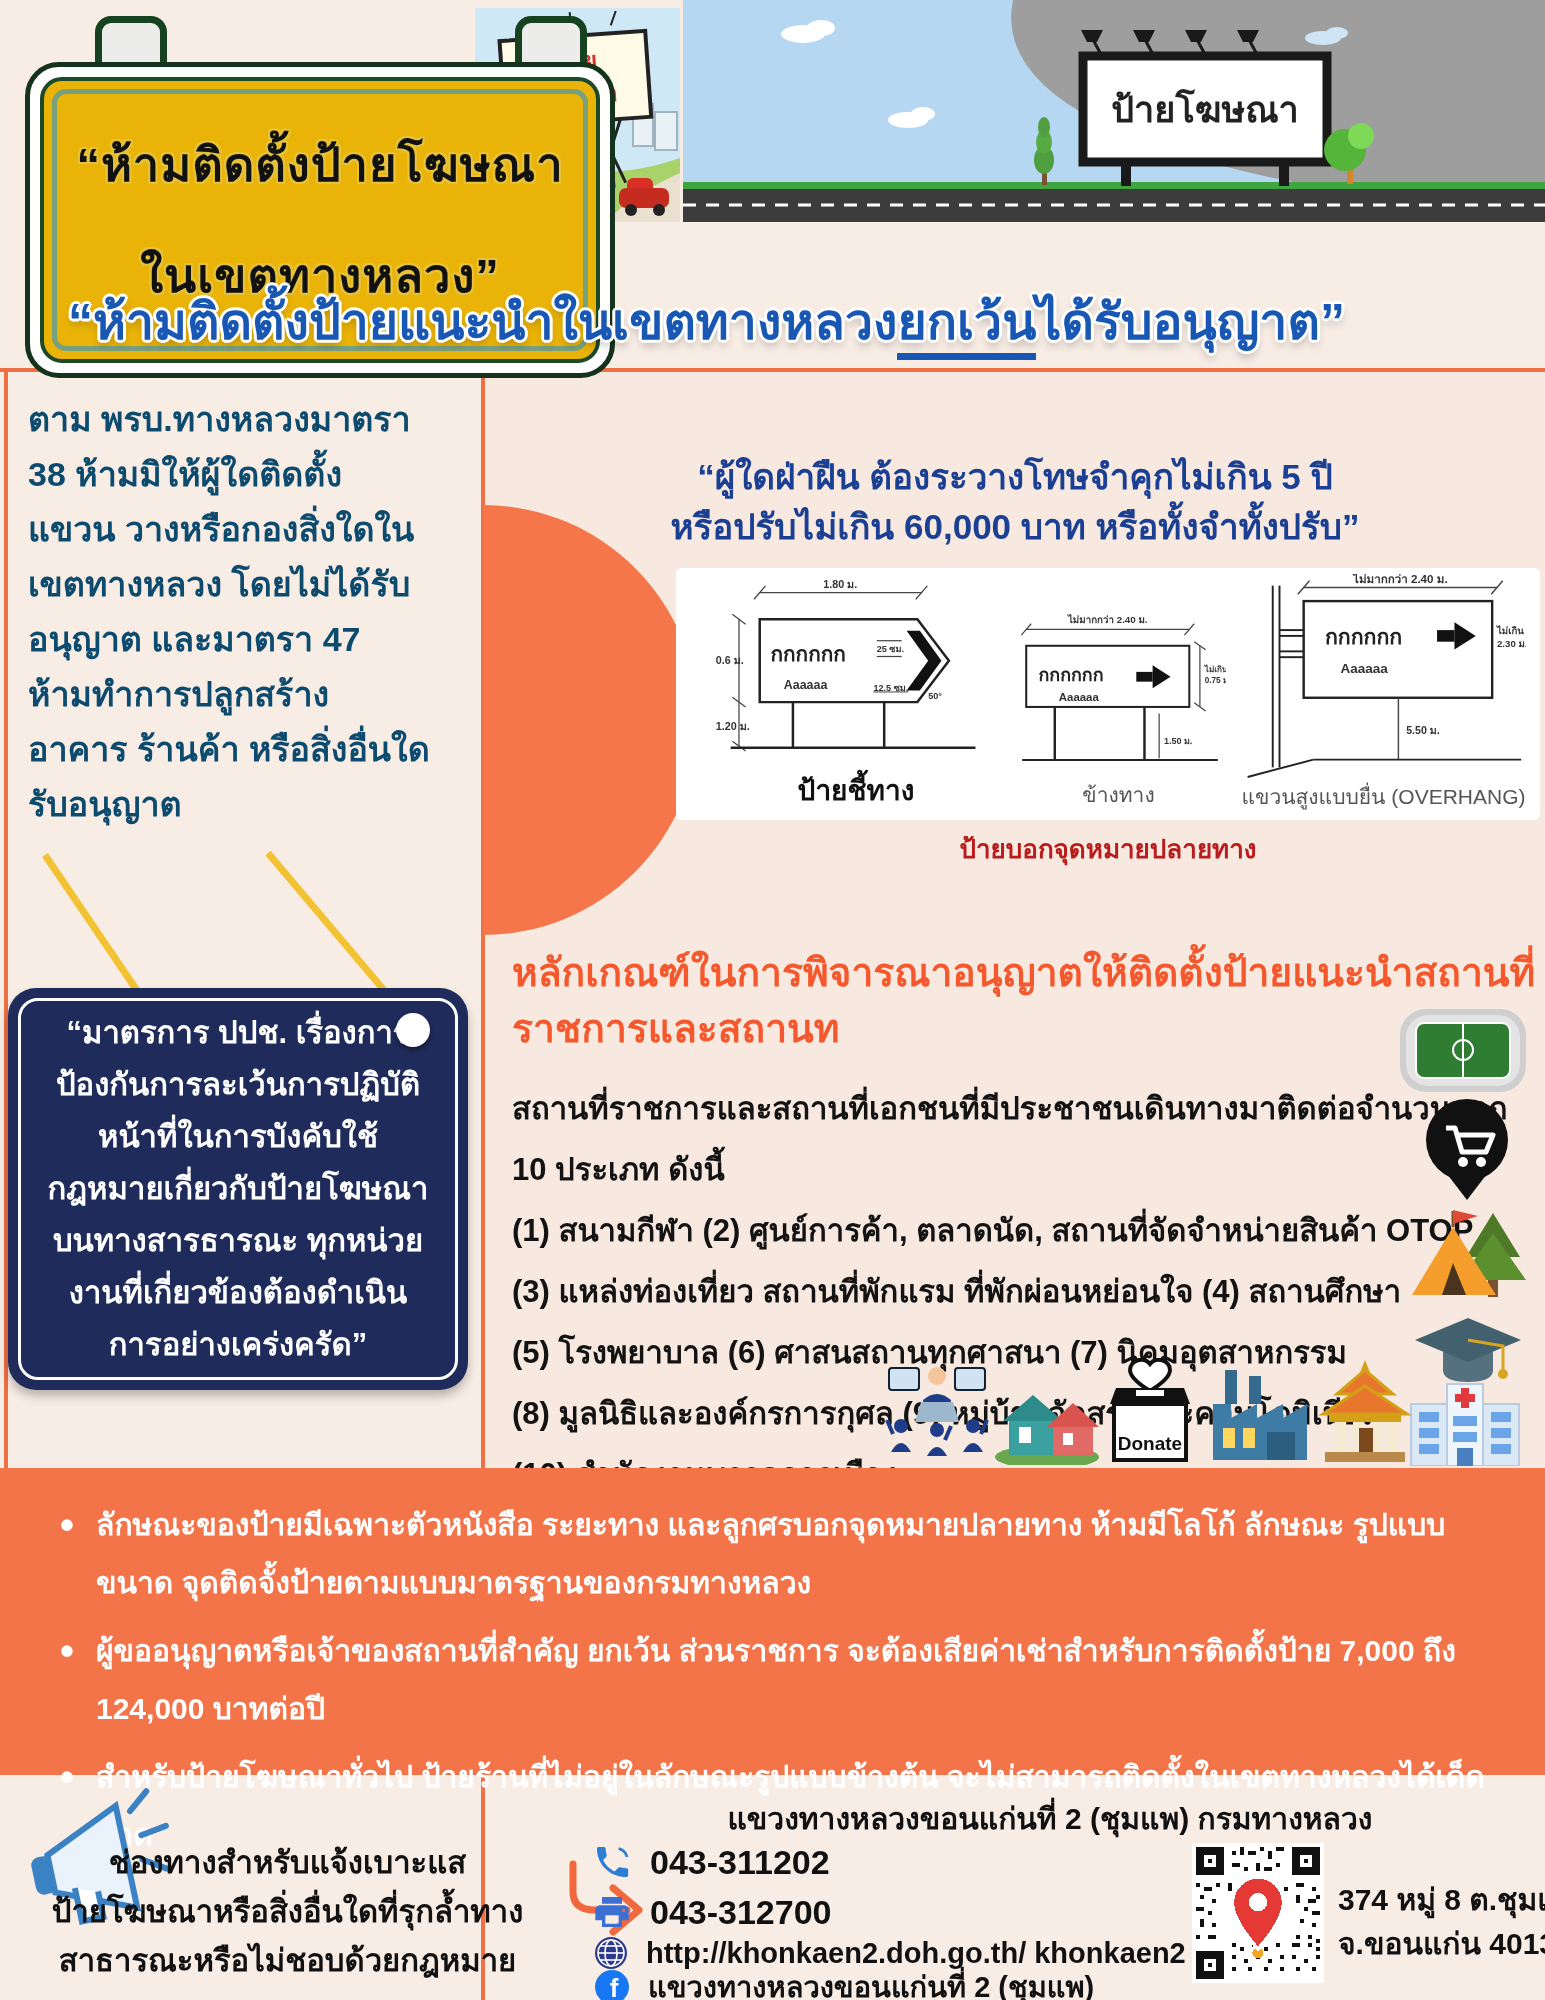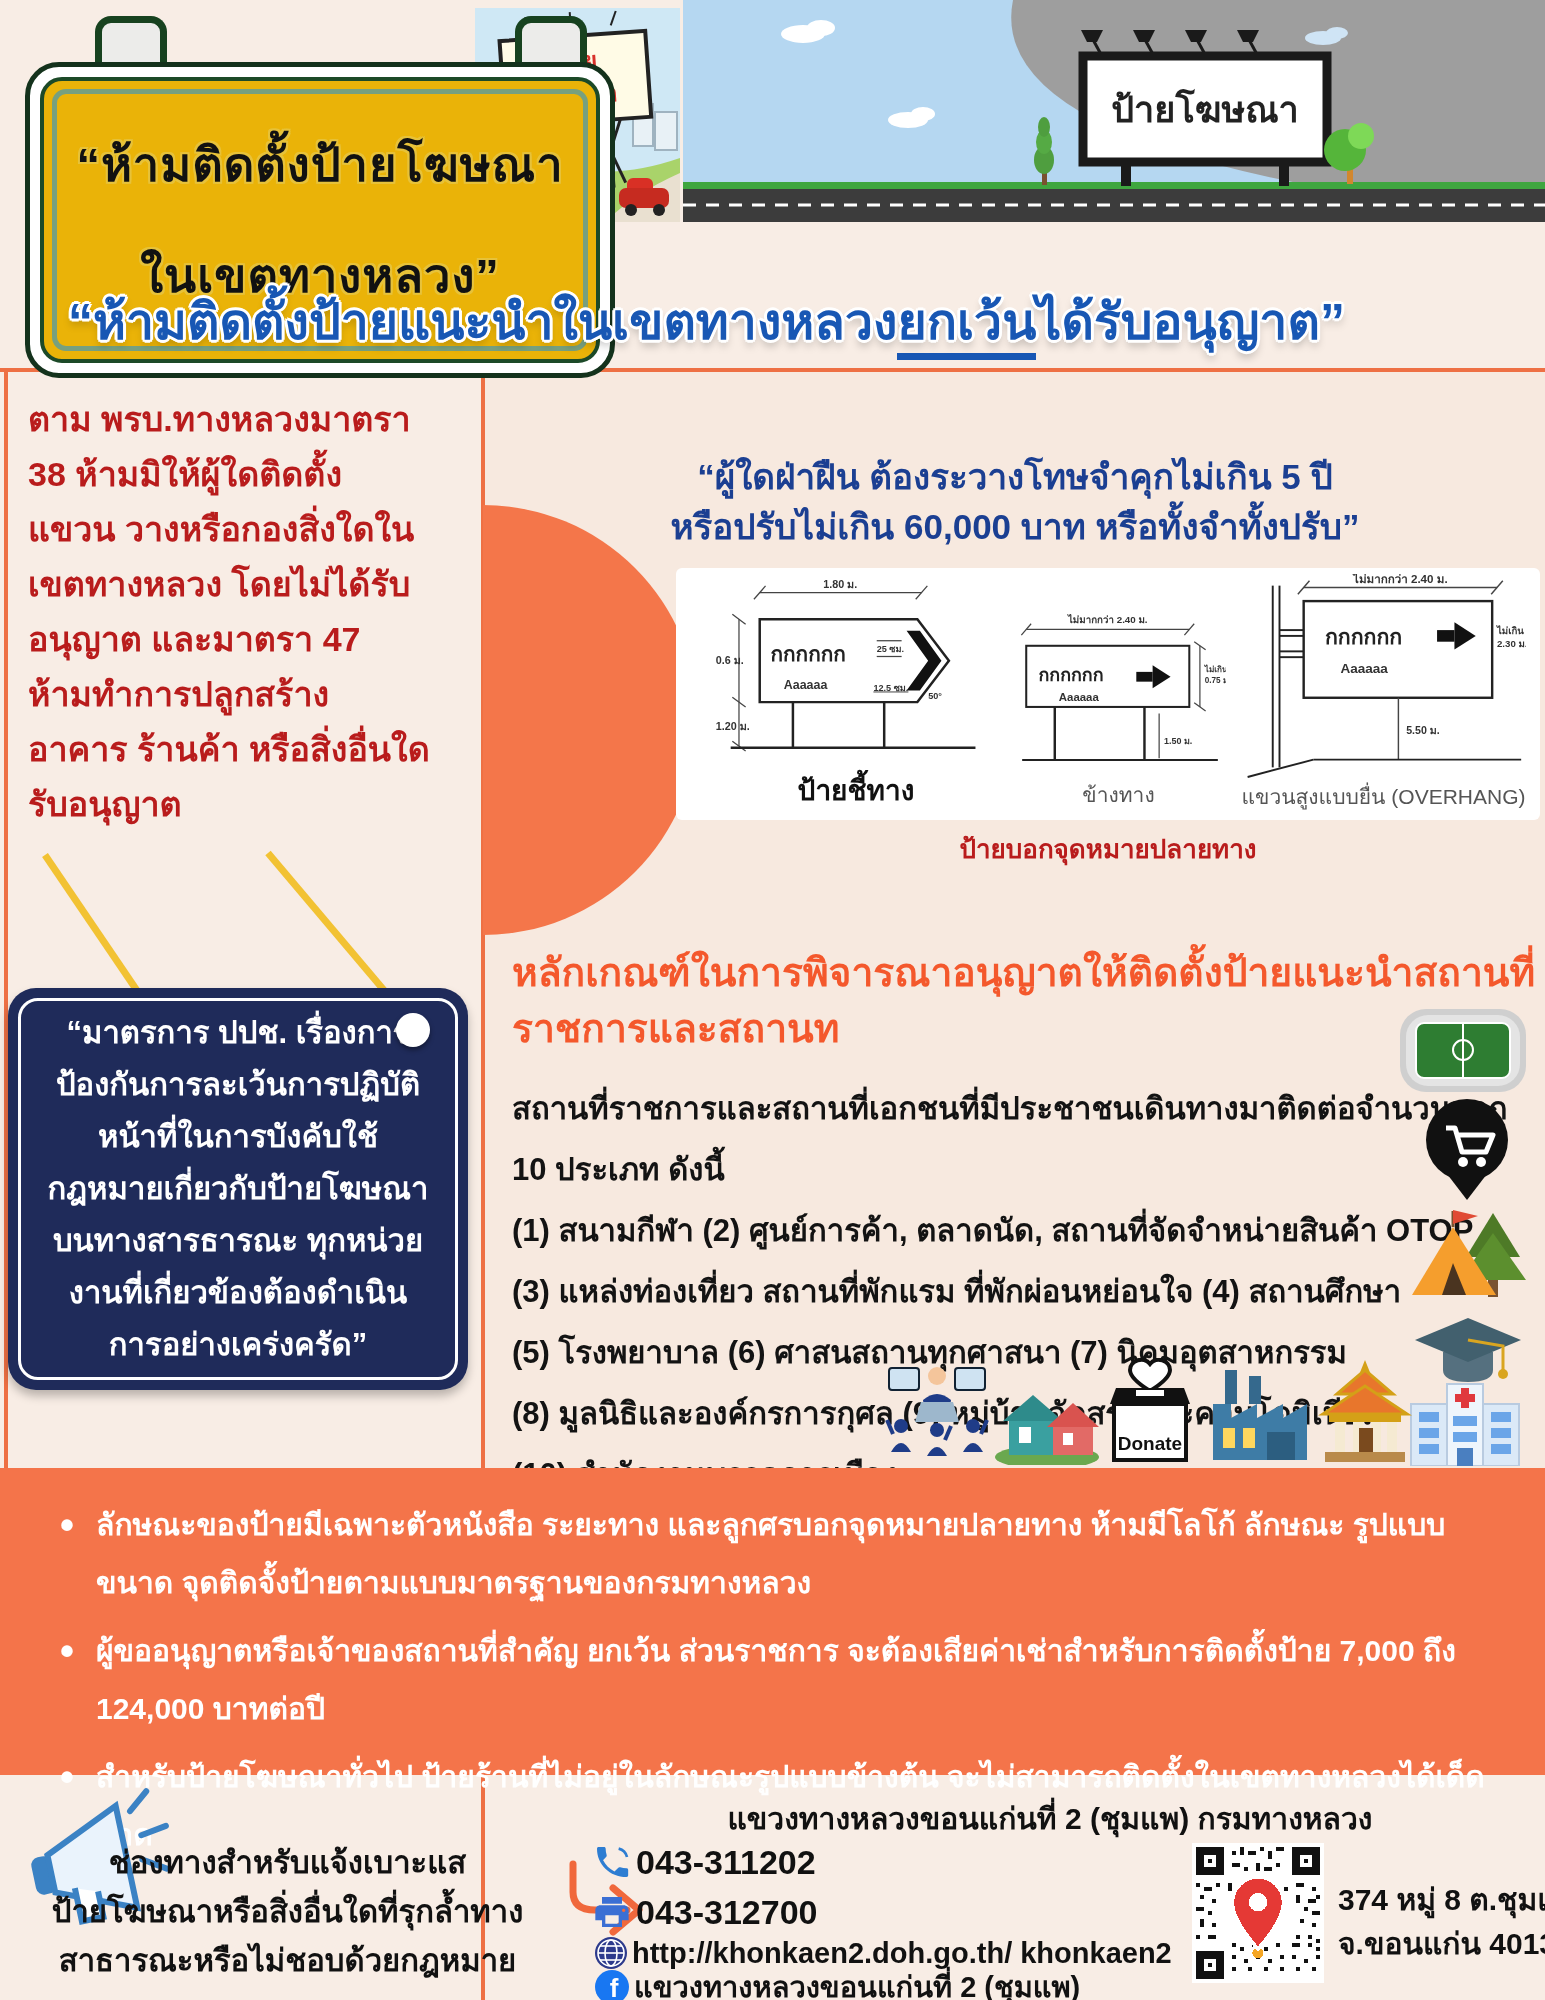--- a/index.html
+++ b/index.html
@@ -31,21 +31,21 @@
             white-space:nowrap;z-index:5;
             text-shadow:-3px 0 #fff,3px 0 #fff,0 -3px #fff,0 3px #fff,
                         -2px -2px #fff,2px 2px #fff,-2px 2px #fff,2px -2px #fff,0 6px 8px rgba(0,0,0,.25);}
   .headline .ul{border-bottom:7px solid #1857b4;padding-bottom:3px;}
 
   
   .flat-ill{left:683px;top:0;width:862px;height:222px;z-index:0;}
   .cartoon-ill{left:475px;top:8px;width:205px;height:214px;z-index:0;}
 
   
-  .law{left:28px;top:392px;width:450px;font-size:34px;line-height:55px;color:#b91c1c;z-index:2;}
+  .law{left:28px;top:392px;width:450px;font-size:34px;line-height:55px;color:#0c4a6e;z-index:2;}
   .law div{white-space:nowrap;}
 
   .strings{left:0;top:845px;width:480px;height:200px;z-index:2;}
   .navy-box{left:8px;top:988px;width:460px;height:402px;background:#1f2b5a;border-radius:28px;
             padding:10px;box-sizing:border-box;z-index:3;box-shadow:0 6px 10px rgba(0,0,0,.25);}
   .navy-inner{height:100%;border:3px solid #fff;border-radius:20px;box-sizing:border-box;
               display:flex;flex-direction:column;justify-content:center;align-items:center;}
   .navy-inner div{font-size:31px;line-height:52px;color:#fff;white-space:nowrap;}
   .pin{left:396px;top:1013px;width:34px;height:34px;background:#fff;border-radius:50%;
        box-shadow:0 3px 5px rgba(0,0,0,.4);z-index:4;}
@@ -73,21 +73,21 @@
   .band{left:0;top:1468px;width:1545px;height:307px;background:#f4744a;z-index:2;
         box-sizing:border-box;padding:28px 40px 0 60px;}
   .band ul{list-style:none;margin:0;padding:0;}
   .band li{position:relative;padding-left:36px;margin-bottom:10px;color:#fff;font-size:30px;line-height:58px;}
   .band li::before{content:"\2022";position:absolute;left:0;top:0;font-size:40px;line-height:58px;color:#fff;}
 
   
   .report{left:10px;top:1838px;width:555px;text-align:center;font-size:31px;line-height:49px;color:#111;z-index:2;}
   .report div{white-space:nowrap;}
   .org-title{left:650px;top:1795px;width:800px;text-align:center;font-size:30px;color:#111;white-space:nowrap;z-index:2;}
-  .c-row{position:absolute;display:flex;align-items:center;gap:4px;z-index:2;color:#111;}
+  .c-row{position:absolute;display:flex;align-items:center;gap:18px;z-index:2;color:#111;}
   .c-row .txt{white-space:nowrap;}
   .addr{left:1338px;top:1878px;font-size:30px;line-height:44px;color:#111;z-index:2;}
   .addr div{white-space:nowrap;}
 
   svg{display:block;}
   text{font-family:"Liberation Sans",sans-serif;}
 </style>
 </head>
 <body>
 

